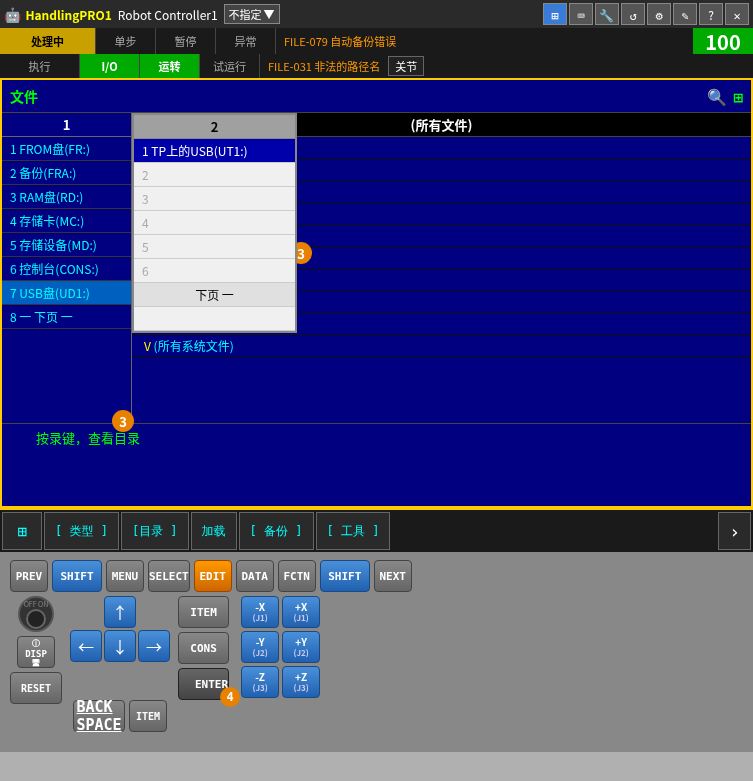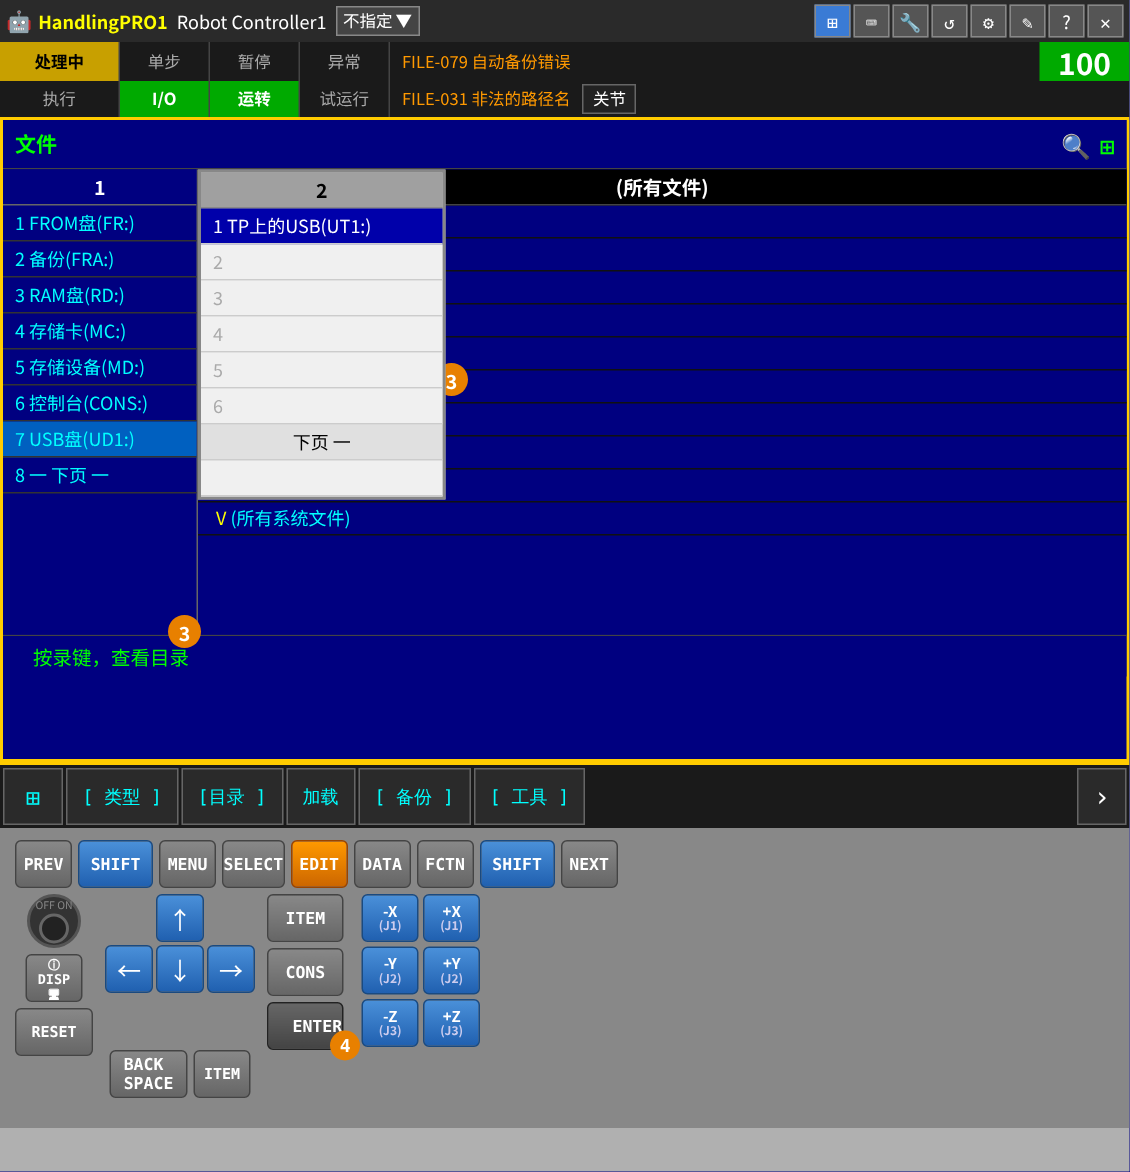--- a/index.html
+++ b/index.html
@@ -215,21 +215,21 @@
       border-bottom: 1px solid #111;
       cursor: pointer;
     }
     .file-item .file-type { color: #ffff00; }
 
     
     .hint-bar {
       background: #000080;
       color: #00ff00;
       font-size: 13px;
-      padding: 4px 20px;
+      padding: 4px 34px;
       border-top: 1px solid #444;
     }
 
     
     .bottom-toolbar {
       background: #1a1a1a;
       display: flex;
       align-items: center;
       height: 44px;
       border-top: 2px solid #ffcc00;
@@ -402,21 +402,21 @@
     <div class="icon-btn">🔧</div>
     <div class="icon-btn">↺</div>
     <div class="icon-btn">⚙</div>
     <div class="icon-btn">✎</div>
     <div class="icon-btn">?</div>
     <div class="icon-btn">✕</div>
   </div>
 </div>
 
 <div style="background:#1a1a1a;display:flex;height:26px;align-items:center;position:relative;">
-  <div class="status-cell yellow" style="width:80px;">处理中</div>
+  <div class="status-cell yellow" style="width:96px;">处理中</div>
   <div class="status-cell dark" style="width:60px;">单步</div>
   <div class="status-cell dark" style="width:60px;">暂停</div>
   <div class="status-cell dark" style="width:60px;">异常</div>
   <div style="flex:1;display:flex;align-items:center;padding-left:8px;">
     <span style="color:#ff9900;font-size:11px;">FILE-079 自动备份错误</span>
   </div>
   <div style="background:#00aa00;color:#fff;font-size:20px;font-weight:bold;padding:0 12px;height:26px;display:flex;align-items:center;min-width:60px;justify-content:center;">100</div>
 </div>
 
 <div style="background:#1a1a1a;display:flex;height:24px;align-items:center;">
@@ -538,21 +538,21 @@
     <div style="display:flex;flex-direction:column;gap:4px;align-items:center;">
       <div class="kb-arrow-cross">
         <div class="kb-arrow-btn empty"></div>
         <div class="kb-arrow-btn">↑</div>
         <div class="kb-arrow-btn empty"></div>
         <div class="kb-arrow-btn">←</div>
         <div class="kb-arrow-btn">↓</div>
         <div class="kb-arrow-btn">→</div>
       </div>
       <div style="display:flex;gap:4px;">
-        <div class="kb-btn gray" style="font-size:11px;min-width:52px;">BACK<br>SPACE</div>
+        <div class="kb-btn gray" style="font-size:15px;min-width:52px;text-decoration:underline;">BACK<br>SPACE</div>
         <div class="kb-btn gray" style="min-width:38px;font-size:10px;">ITEM</div>
       </div>
     </div>
 
     <div style="display:flex;flex-direction:column;gap:4px;">
       <div class="kb-btn gray" style="min-width:50px;">ITEM</div>
       <div class="kb-btn gray" style="min-width:50px;">CONS</div>
       <div class="kb-btn enter-btn" style="min-width:50px;position:relative;">
         ENTER
         

